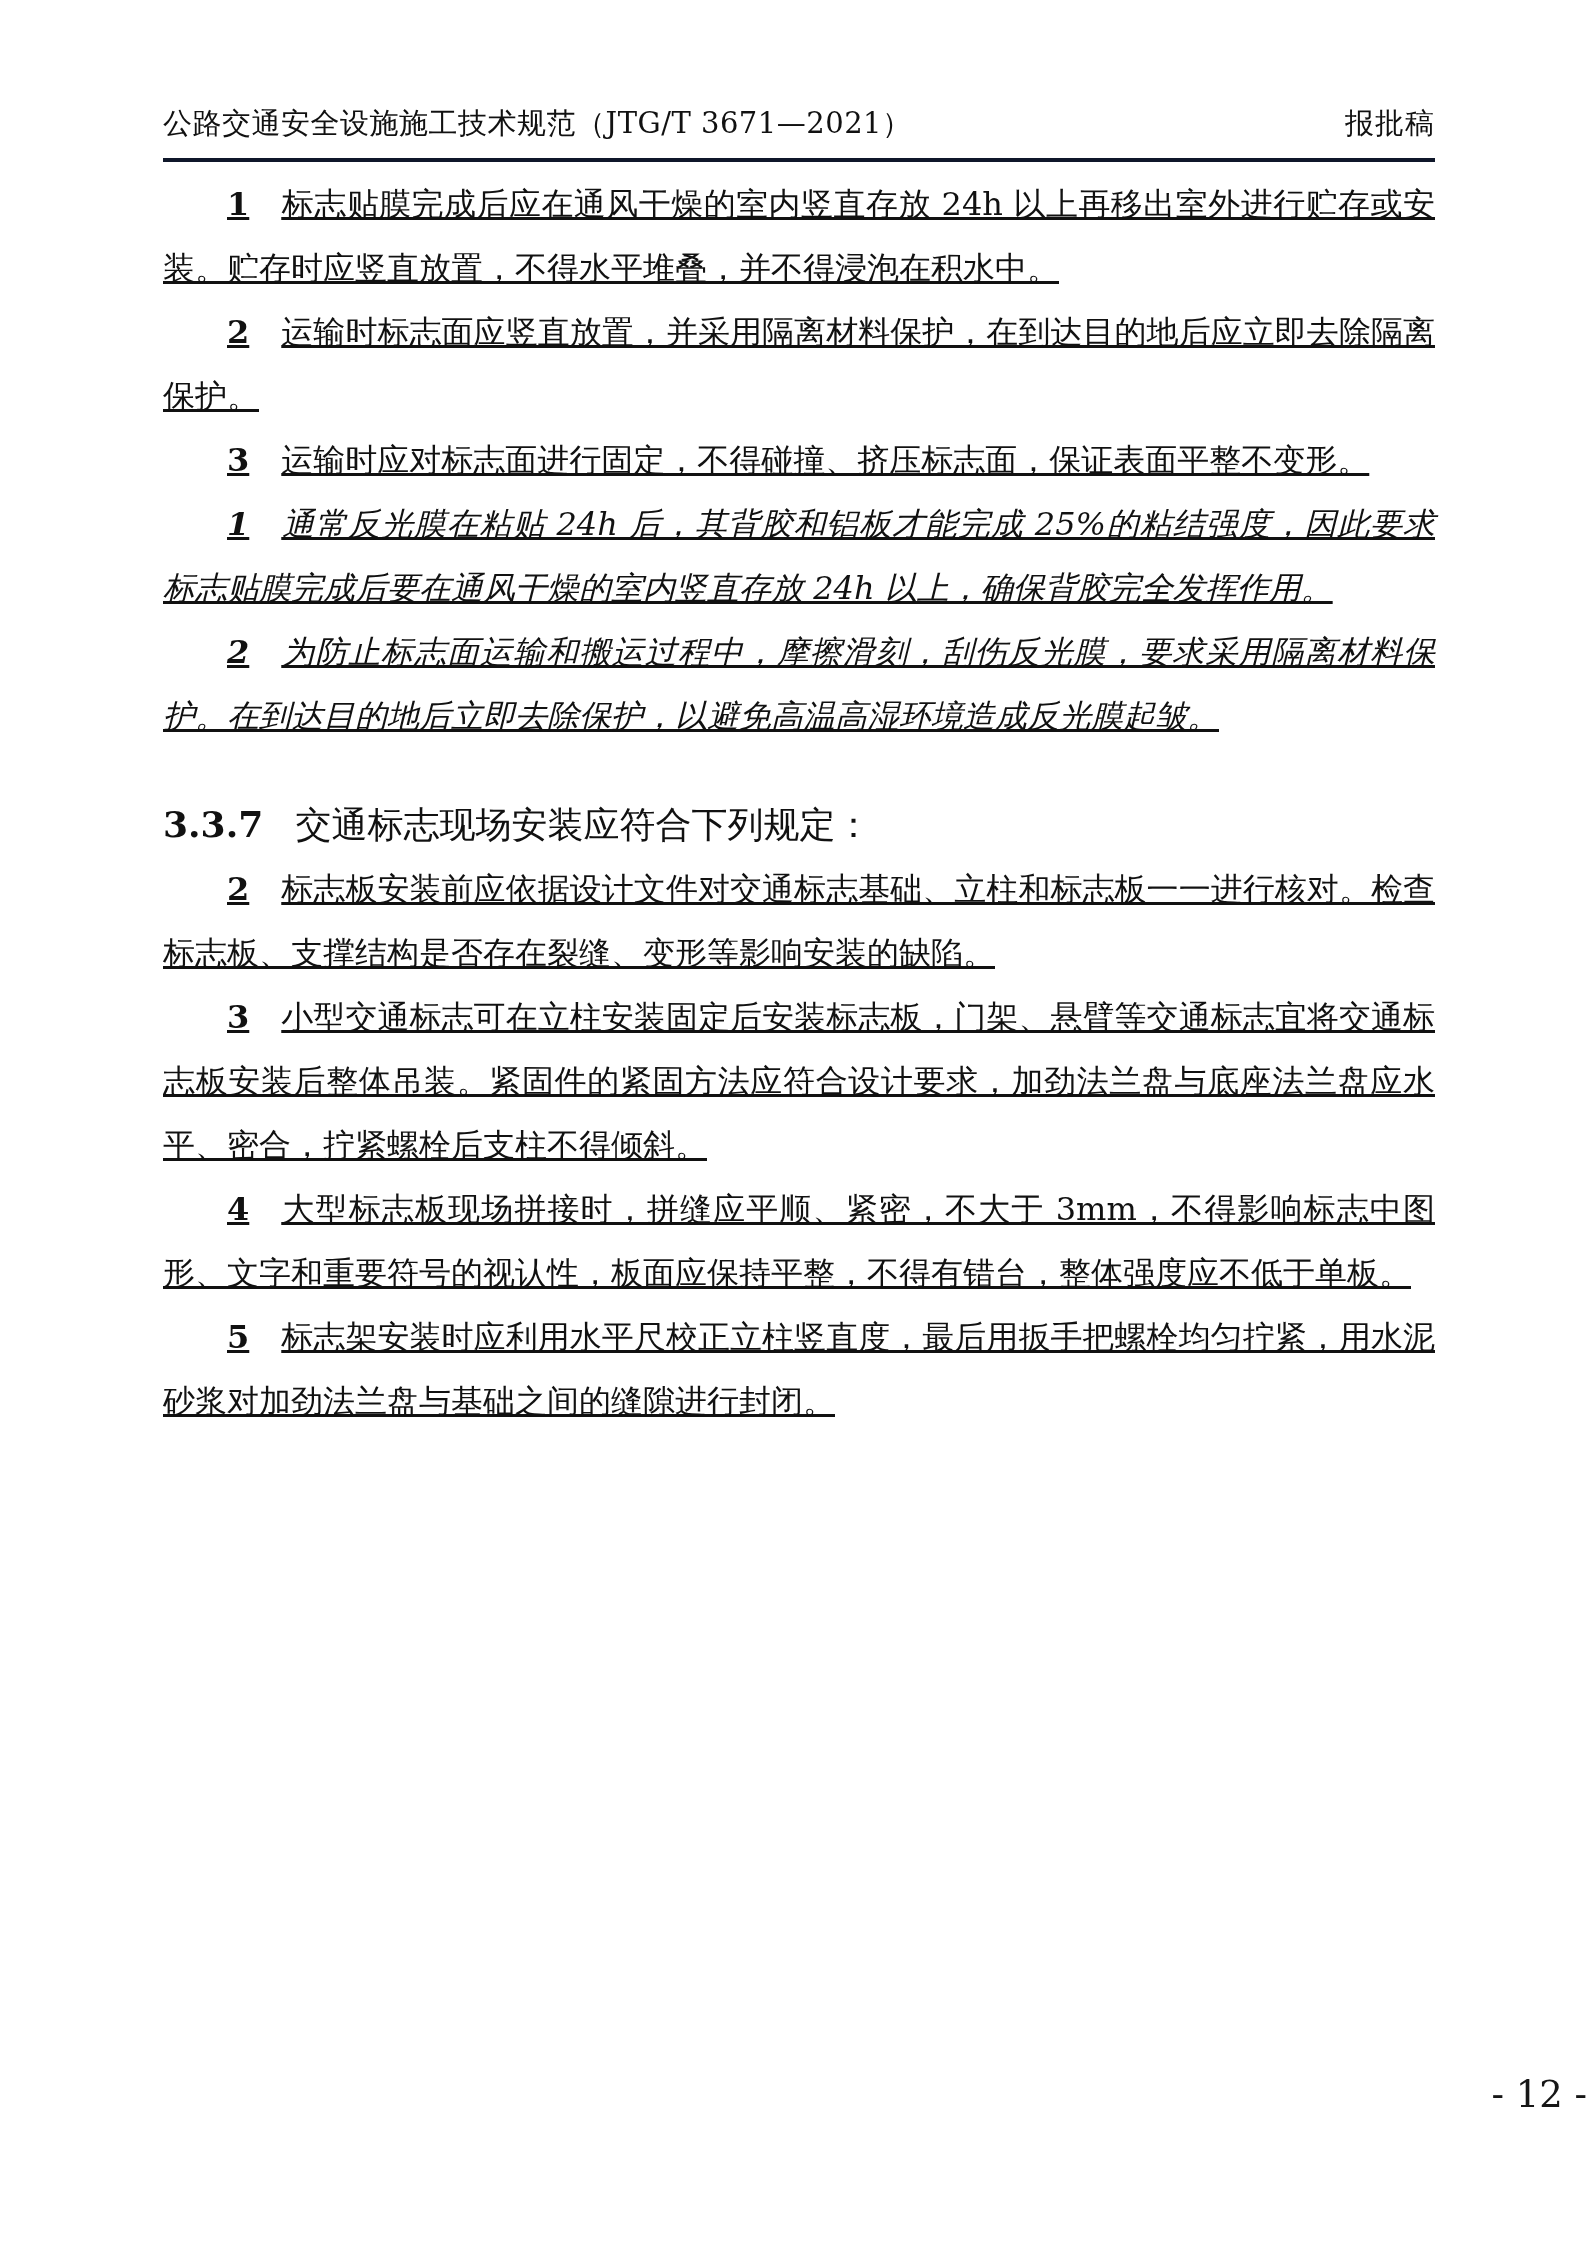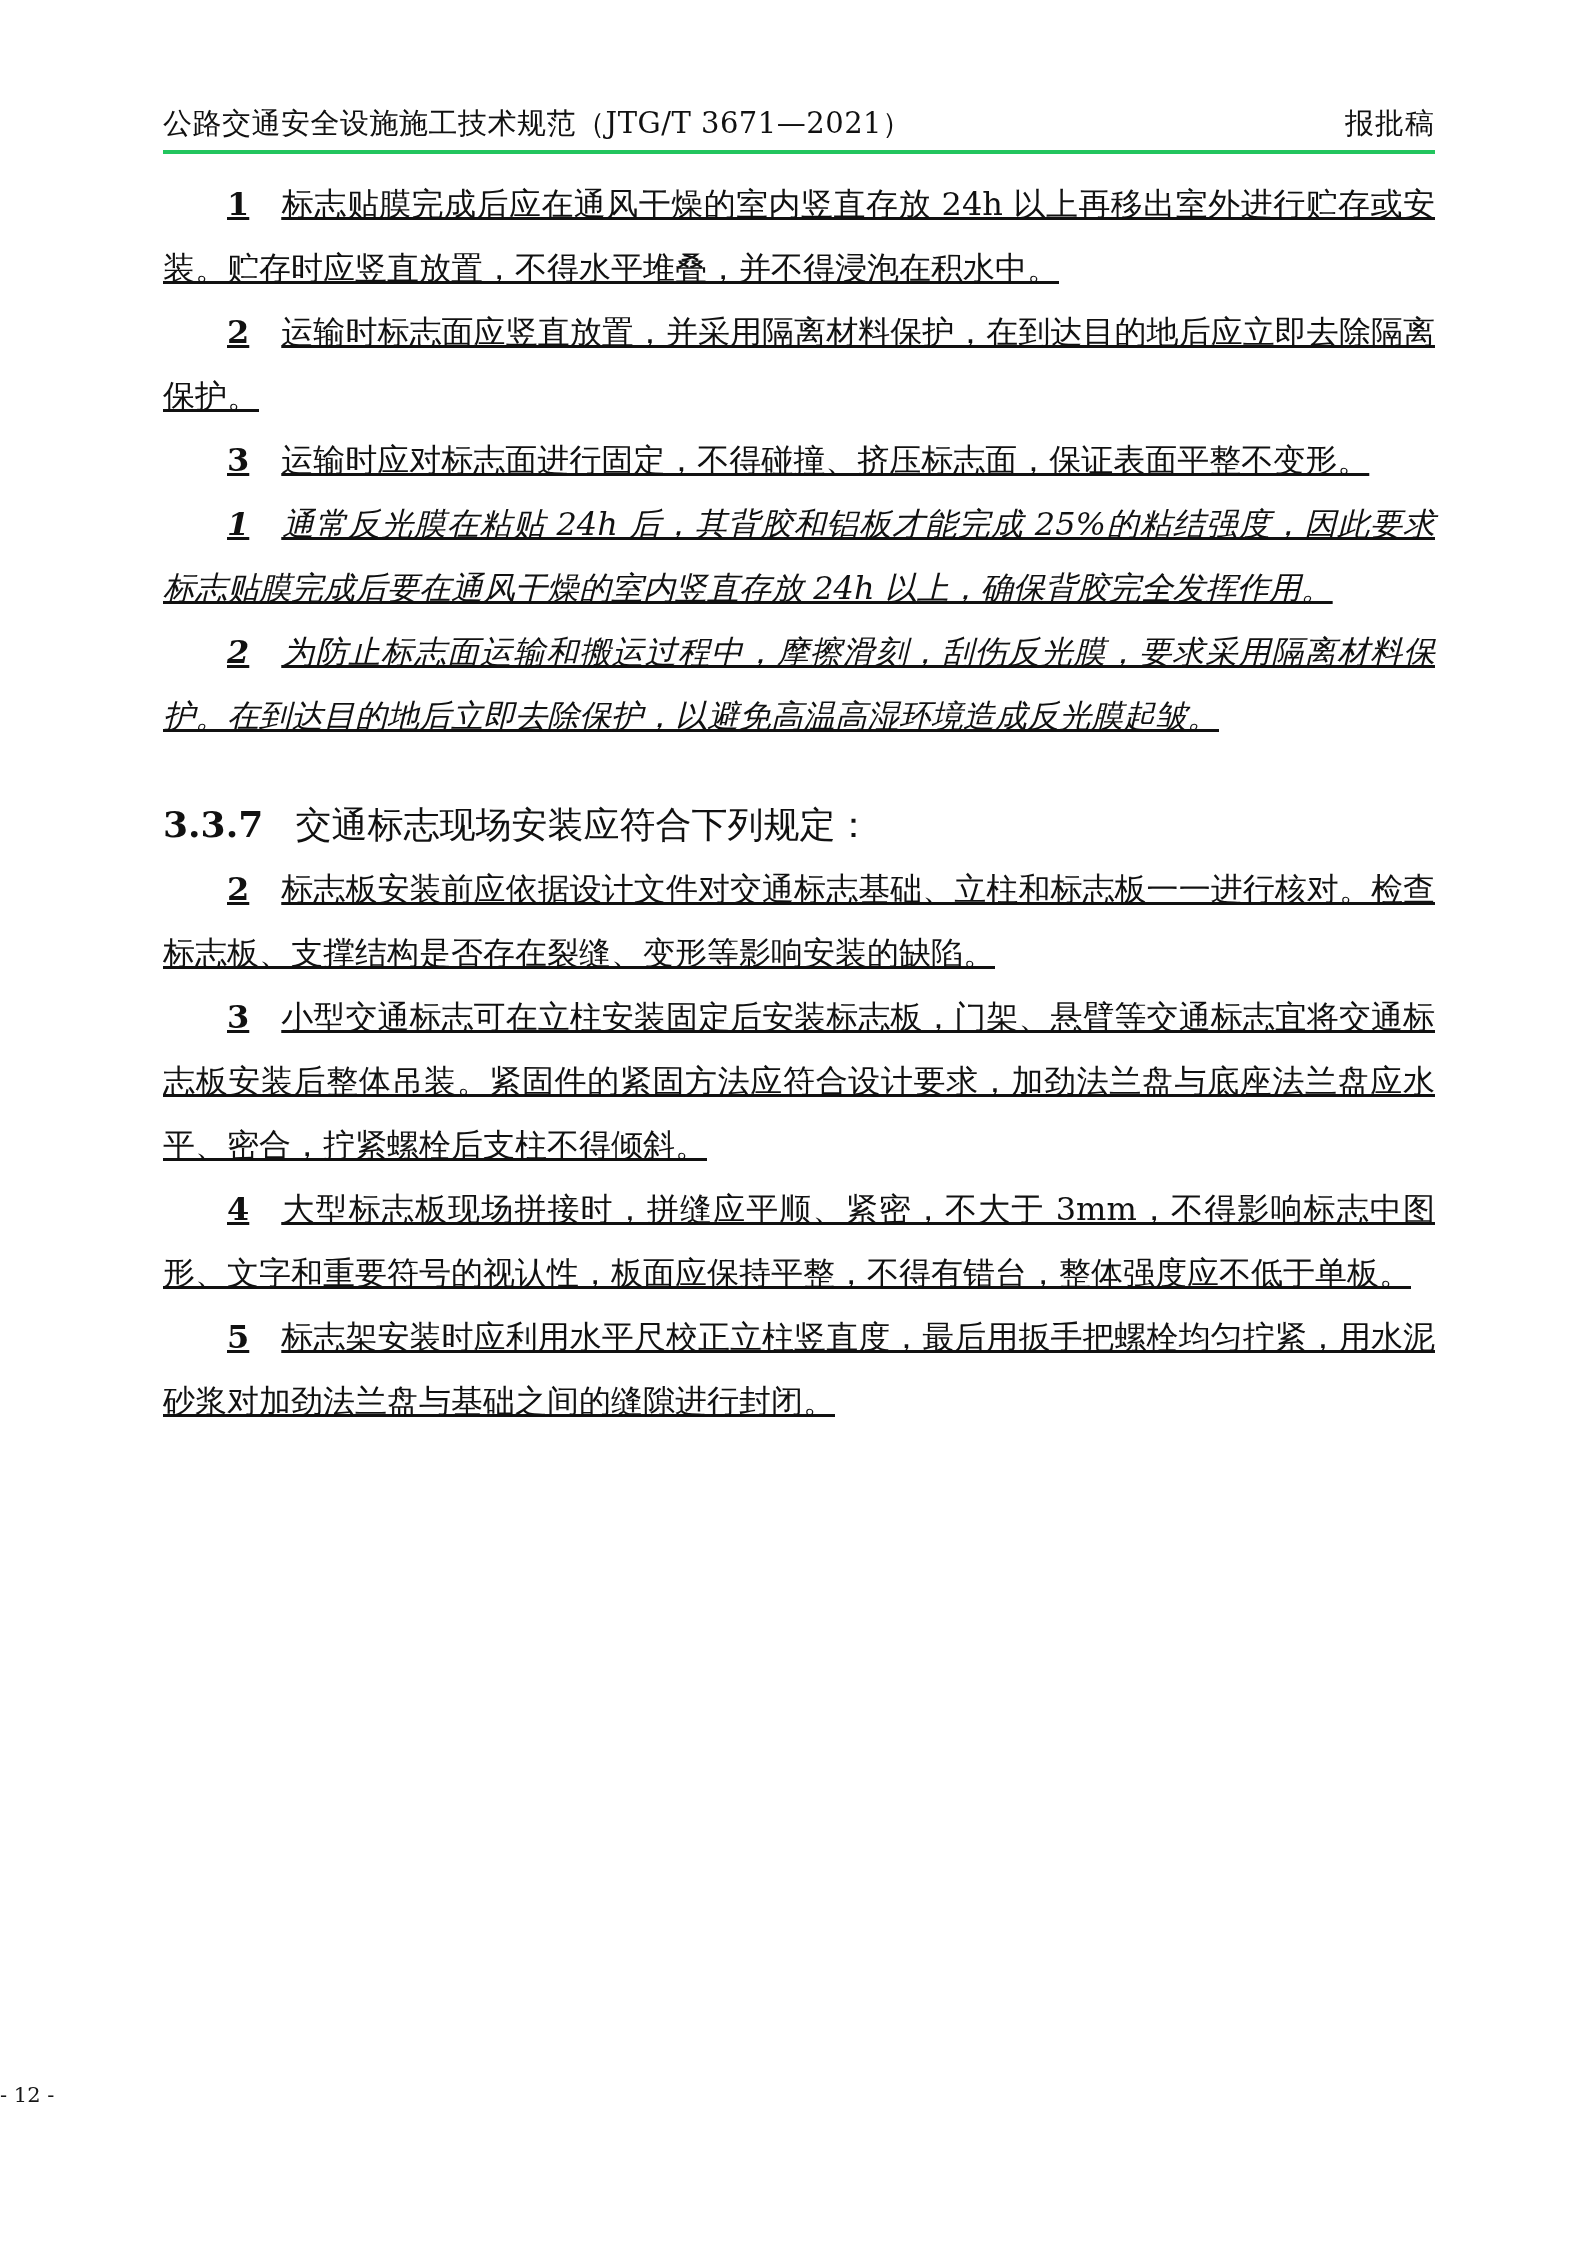--- a/index.html
+++ b/index.html
@@ -18,22 +18,22 @@
   .header {
     position: absolute;
     top: 104px;
     left: 163px;
     right: 152px;
     display: flex;
     justify-content: space-between;
     align-items: flex-end;
     font-size: 29px;
     line-height: 38px;
-    padding-bottom: 8px;
-    border-bottom: 4px solid #22c55e;
+    padding-bottom: 16px;
+    border-bottom: 4px solid #0f172a;
   }
   .header .title-left { letter-spacing: 0.5px; }
   .header .title-right { letter-spacing: 1px; }
   
   .content {
     position: absolute;
     top: 172px;
     left: 163px;
     right: 152px;
     text-align: justify;
@@ -72,22 +72,22 @@
   .section-heading .sec-num {
     font-weight: bold;
     margin-right: 0.9em;
   }
   
   .footer {
     position: absolute;
     left: 0;
     right: 0;
     top: 2078px;
-    text-align: left;
-    font-size: 21px;
+    text-align: right;
+    font-size: 37px;
     line-height: 34px;
     color: #161616;
   }
 </style>
 </head>
 <body>
 
 <div class="page">
 
   <div class="header">

